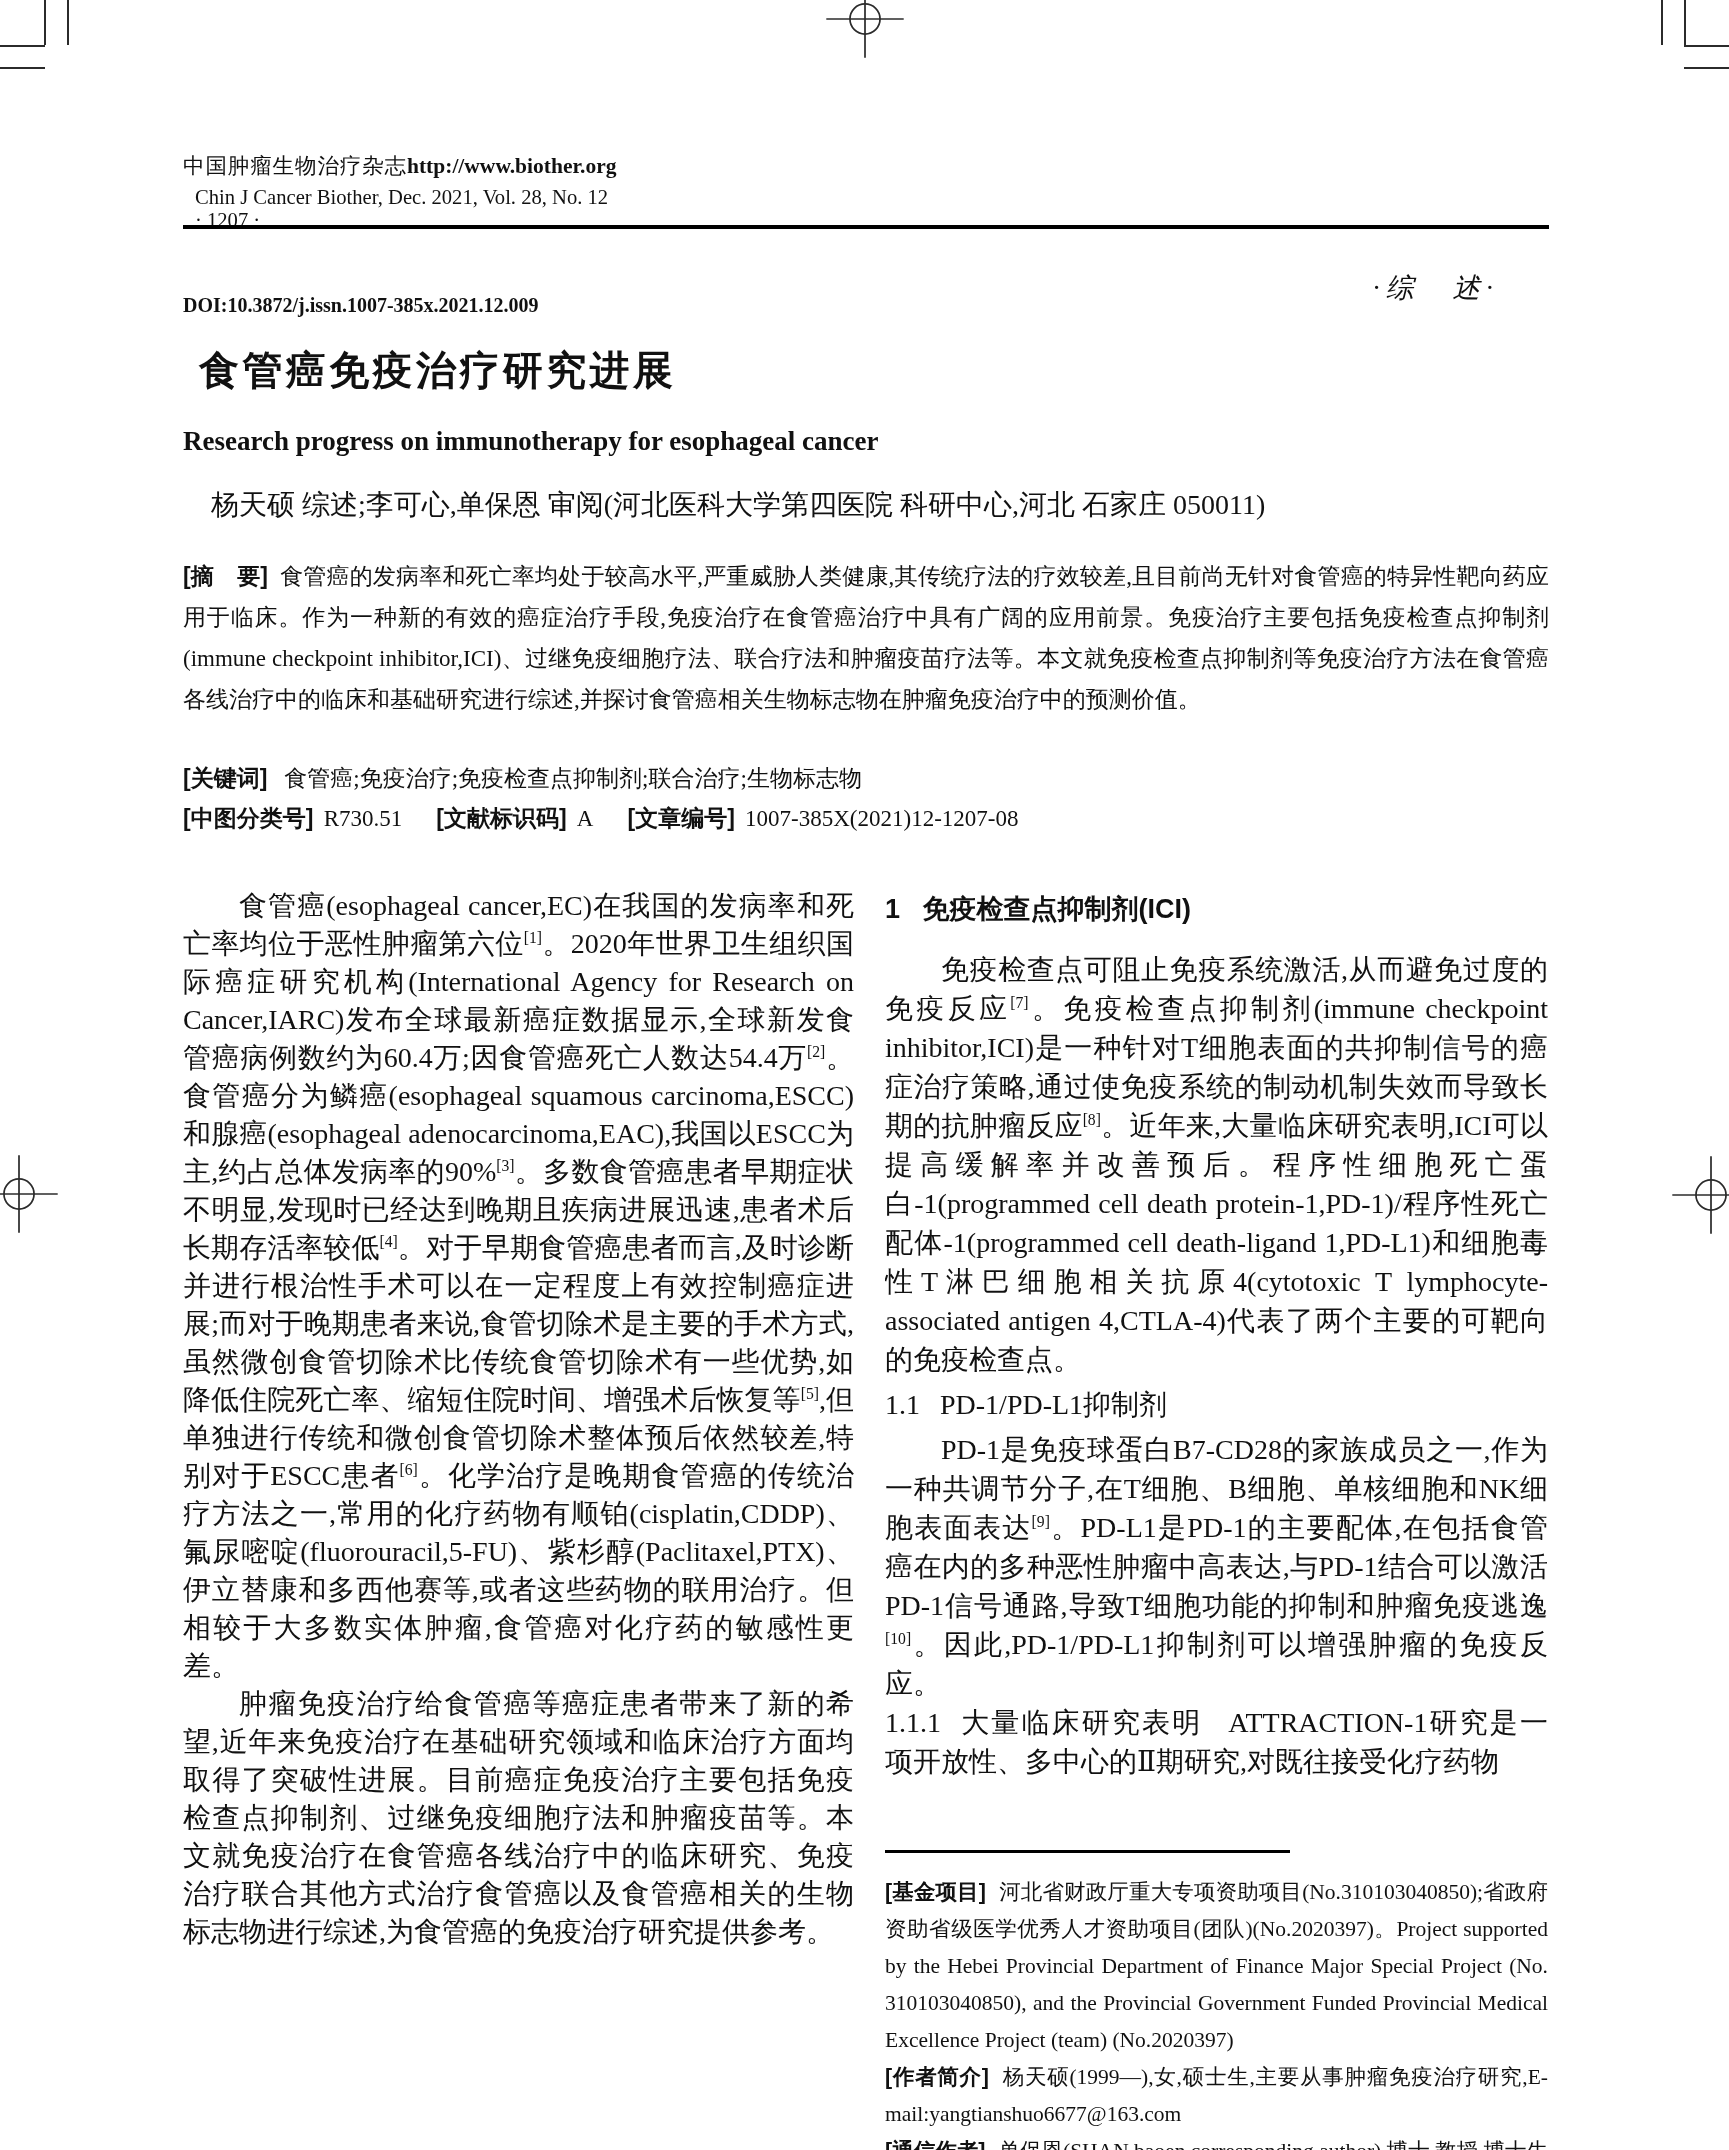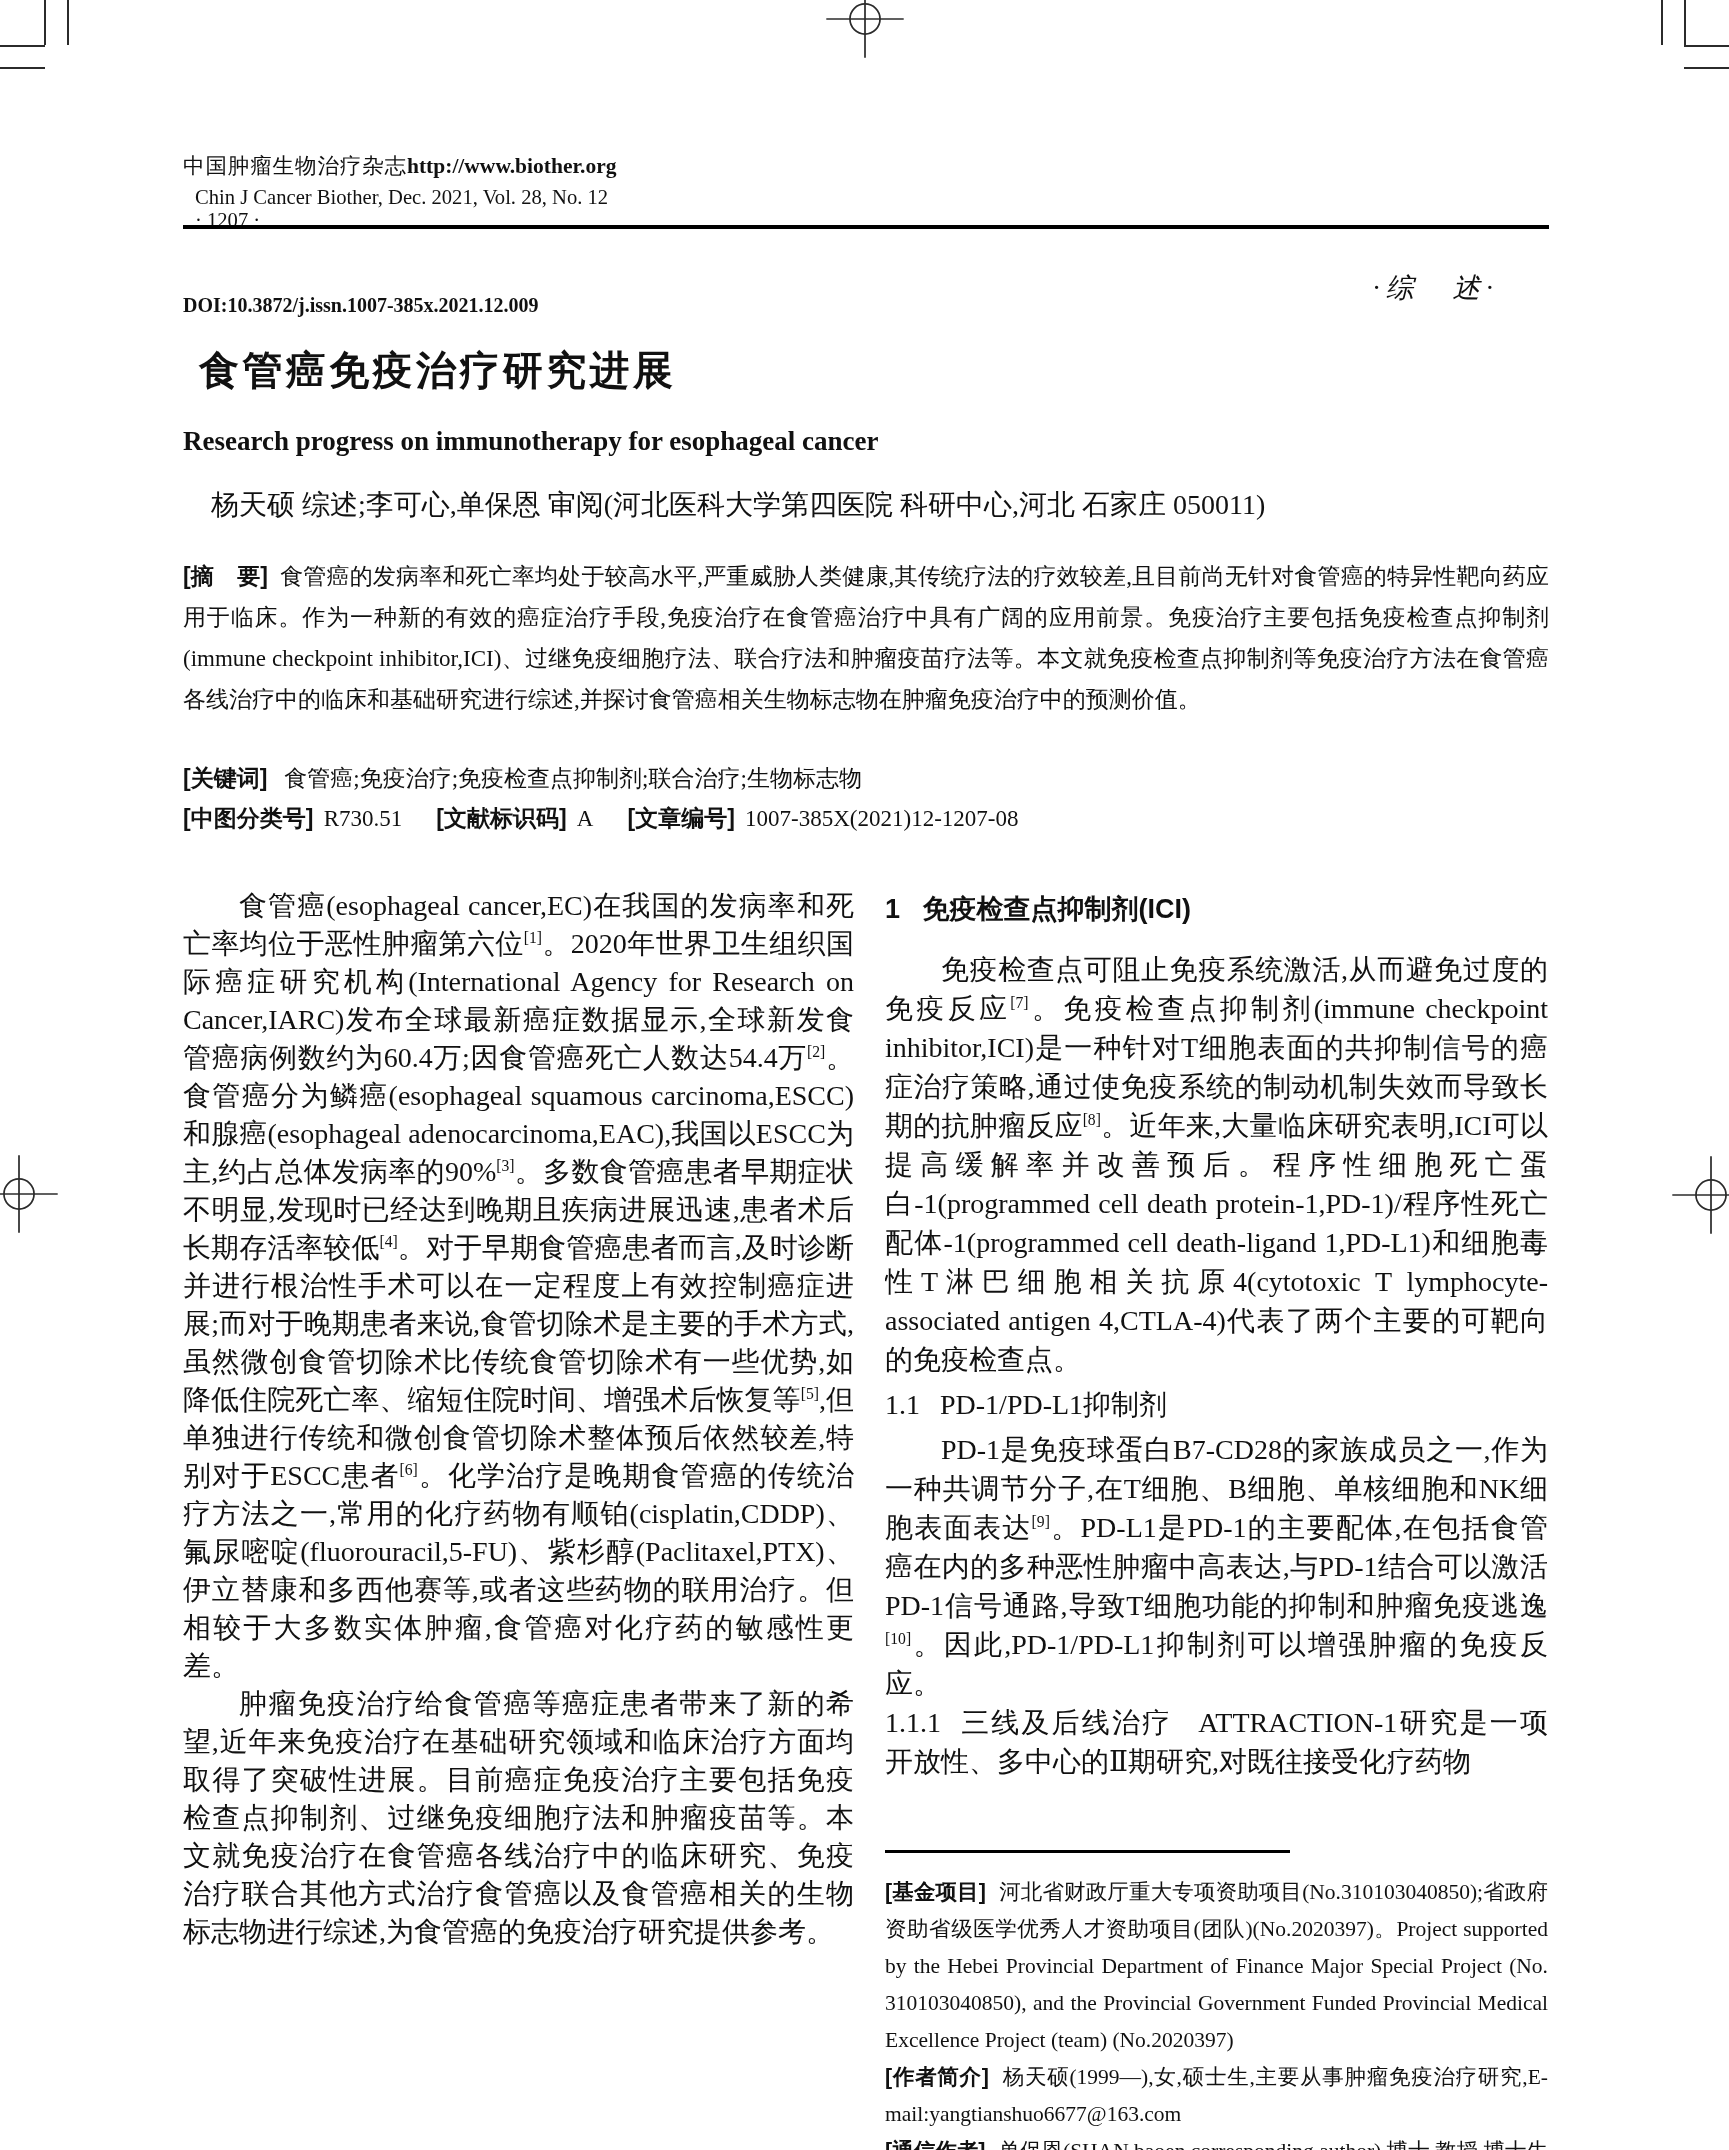--- a/index.html
+++ b/index.html
@@ -131,21 +131,21 @@
   <div class="col col-right">
     <h3 class="sec">
       <span class="num">1</span><span>免疫检查点抑制剂(ICI)</span>
     </h3>
     <p class="para">免疫检查点可阻止免疫系统激活,从而避免过度的免疫反应<sup>[7]</sup>。免疫检查点抑制剂(immune checkpoint inhibitor,ICI)是一种针对T细胞表面的共抑制信号的癌症治疗策略,通过使免疫系统的制动机制失效而导致长期的抗肿瘤反应<sup>[8]</sup>。近年来,大量临床研究表明,ICI可以提高缓解率并改善预后。程序性细胞死亡蛋白-1(programmed cell death protein-1,PD-1)/程序性死亡配体-1(programmed cell death-ligand 1,PD-L1)和细胞毒性T淋巴细胞相关抗原4(cytotoxic T lymphocyte-associated antigen 4,CTLA-4)代表了两个主要的可靶向的免疫检查点。</p>
     <h4 class="subsec">
       <span class="num">1.1</span><span>PD-1/PD-L1抑制剂</span>
     </h4>
     <p class="para">PD-1是免疫球蛋白B7-CD28的家族成员之一,作为一种共调节分子,在T细胞、B细胞、单核细胞和NK细胞表面表达<sup>[9]</sup>。PD-L1是PD-1的主要配体,在包括食管癌在内的多种恶性肿瘤中高表达,与PD-1结合可以激活PD-1信号通路,导致T细胞功能的抑制和肿瘤免疫逃逸<sup>[10]</sup>。因此,PD-1/PD-L1抑制剂可以增强肿瘤的免疫反应。</p>
     <p class="para runin">
-      <span class="num">1.1.1</span><span class="rtitle">三线及后线治疗</span><span>ATTRACTION-1研究是一项开放性、多中心的Ⅱ期研究,对既往接受化疗药物</span>
+      <span class="num">1.1.1</span><span class="rtitle">大量临床研究表明</span><span>ATTRACTION-1研究是一项开放性、多中心的Ⅱ期研究,对既往接受化疗药物</span>
     </p>
   </div>
 
 </div>
 
 <div class="footnote">
   <div class="fn-rule"></div>
   <div class="fn">
     <p><span class="blabel">[基金项目]</span><span>河北省财政厅重大专项资助项目(No.310103040850);省政府资助省级医学优秀人才资助项目(团队)(No.2020397)。Project supported by the Hebei Provincial Department of Finance Major Special Project (No. 310103040850), and the Provincial Government Funded Provincial Medical Excellence Project (team) (No.2020397)</span></p>
     <p><span class="blabel">[作者简介]</span><span>杨天硕(1999—),女,硕士生,主要从事肿瘤免疫治疗研究,E-mail:yangtianshuo6677@163.com</span></p>

